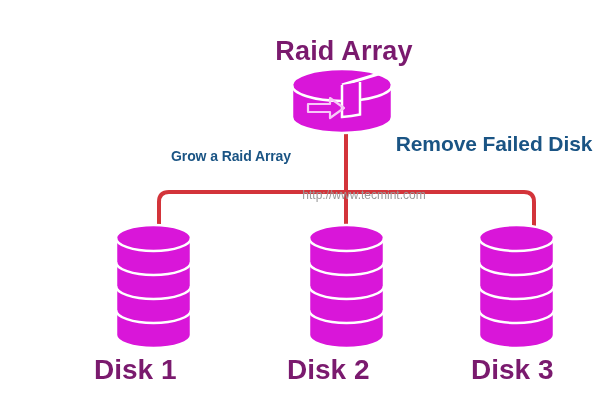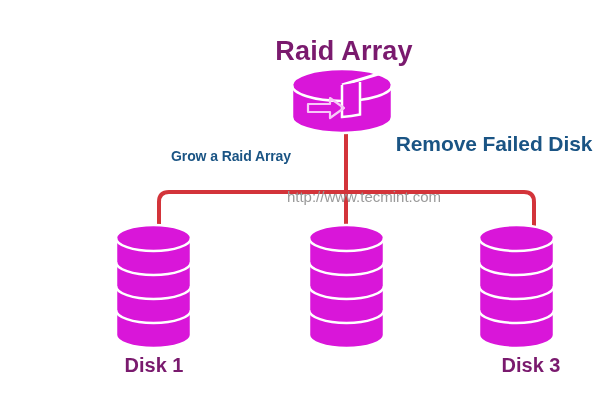--- a/index.html
+++ b/index.html
@@ -58,29 +58,28 @@
     font-size: 21px;
     font-weight: bold;
     color: #1a5484;
     letter-spacing: -0.1px;
   }
   .watermark {
     left: 225px;
     top: 188px;
     width: 190px;
     text-align: center;
-    font-size: 15px;
+    font-size: 12px;
     color: #9a9a9a;
   }
   .disk-label {
     top: 354px;
-    font-size: 20px;
+    font-size: 28px;
     font-weight: bold;
     color: #7a1a6e;
-    text-align: center;
   }
   .disk-label.d1 { left: 50px; width: 120px; }
   .disk-label.d2 { left: 243px; width: 120px; }
   .disk-label.d3 { left: 427px; width: 120px; }
 </style>
 </head>
 <body>
 
 <div id="canvas">
 
@@ -141,16 +140,17 @@
   <div class="lbl title-raid">Raid Array</div>
 
   <div class="lbl action-left">Grow a Raid Array</div>
 
   <div class="lbl action-right">Remove Failed Disk</div>
 
   <div class="lbl watermark">http://www.tecmint.com</div>
 
   <div class="lbl disk-label d1">Disk 1</div>
 
+  <div class="lbl disk-label d2">Disk 2</div>
 
   <div class="lbl disk-label d3">Disk 3</div>
 
 </div>
 
 </body></html>

